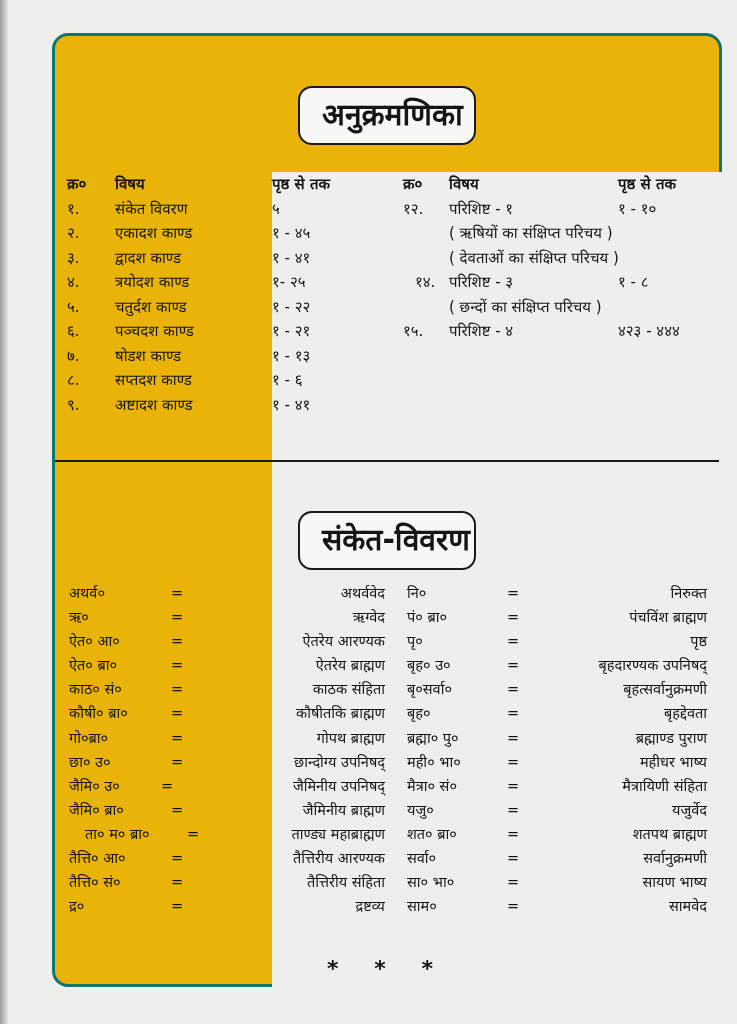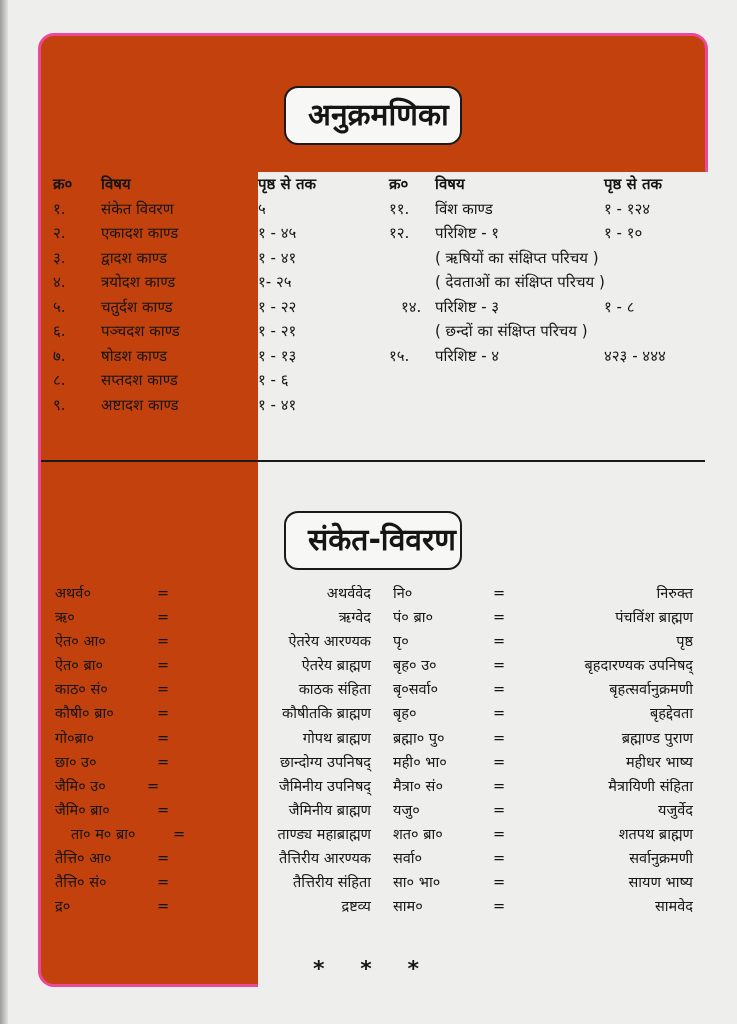--- a/index.html
+++ b/index.html
@@ -22,28 +22,28 @@
       background: linear-gradient(to right, #9c9d98, #e2e3e0);
     }
     .page {
       position: absolute;
       left: 8px; top: 0;
       width: 729px; height: 1024px;
       background: #eeefed;
     }
     .frame {
       position: absolute;
-      left: 30px;
+      left: 44px;
       top: 33px;
       width: 670px;
       height: 954px;
-      border: 3px solid #ec4899;
+      border: 3px solid #0f766e;
       border-radius: 16px;
       box-sizing: border-box;
-      background: #c2410c;
+      background: #eab308;
     }
     .divider {
       position: absolute;
       left: 0; right: 0;
       top: 424px;
       height: 0;
       border-top: 2px solid #1a1a1a;
     }
     .title-box {
       position: absolute;
@@ -198,25 +198,20 @@
         </div>
       </div>
 
       <div class="index-col right">
         <div class="irow head">
           <span class="num">क्र०</span>
           <span class="subj">विषय</span>
           <span class="page">पृष्ठ से तक</span>
         </div>
         <div class="irow">
-          <span class="num">११.</span>
-          <span class="subj">विंश काण्ड</span>
-          <span class="page">१ - १२४</span>
-        </div>
-        <div class="irow">
           <span class="num">१२.</span>
           <span class="subj">परिशिष्ट - १</span>
           <span class="page">१ - १०</span>
         </div>
         <div class="irow note">
           <span class="subj">( ऋषियों का संक्षिप्त परिचय )</span>
         </div>
         <div class="irow note">
           <span class="subj">( देवताओं का संक्षिप्त परिचय )</span>
         </div>

